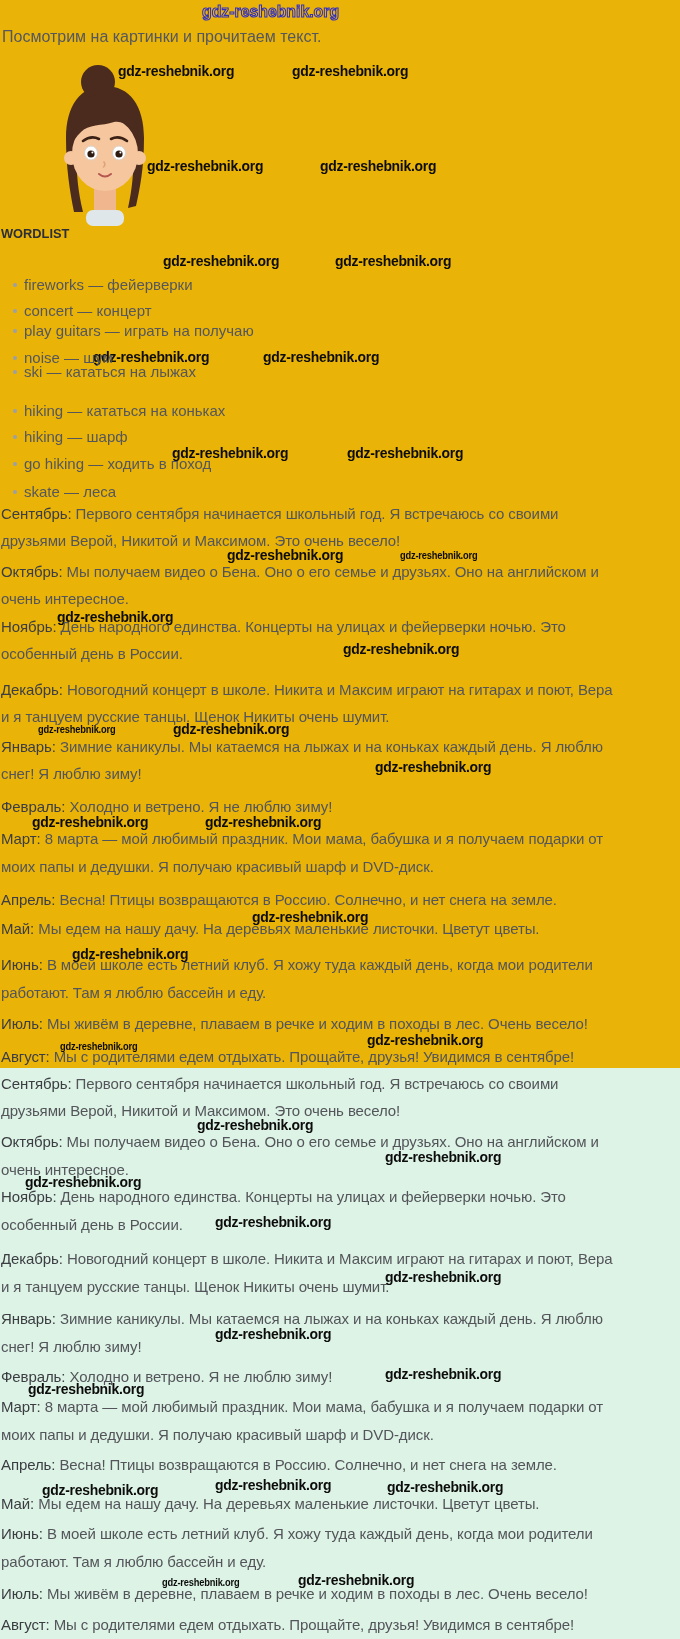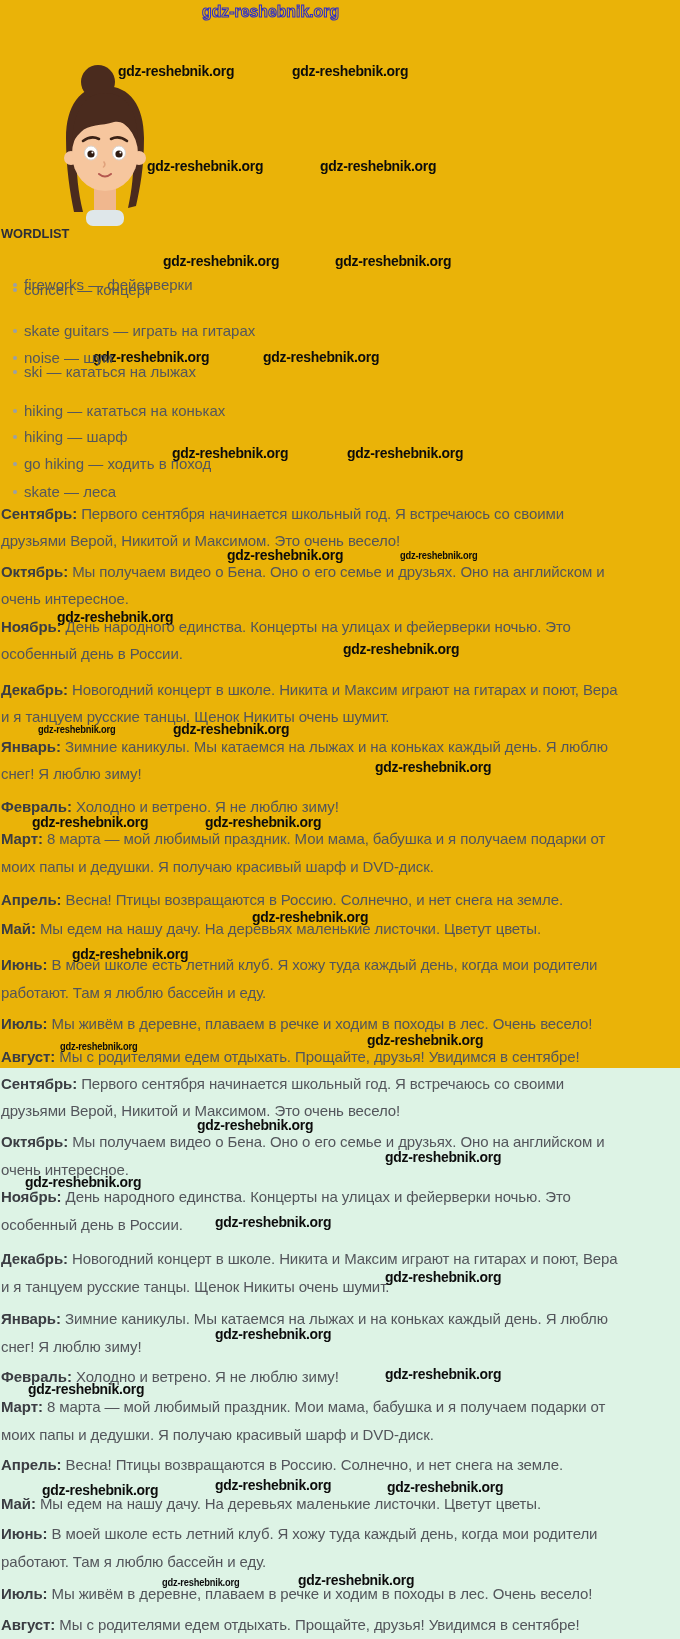--- a/index.html
+++ b/index.html
@@ -15,32 +15,33 @@
   
   .intro{position:absolute;left:2px;top:28px;font-size:16px;color:#55575e;white-space:nowrap;}
   
   .wl-title{position:absolute;left:1px;top:226px;font-size:13.5px;font-weight:700;color:#2c2e38;
             transform:scaleX(.95);transform-origin:left top;letter-spacing:0;}
   .wl-item{position:absolute;left:13px;padding-left:11px;font-size:15px;color:#55575d;white-space:nowrap;}
   .wl-item::before{content:'';position:absolute;left:0;top:7px;width:4px;height:4px;border-radius:50%;
                    background:#9aa0a6;}
   
   .line{position:absolute;left:1px;font-size:15px;letter-spacing:-.1px;color:#53555b;white-space:nowrap;}
-  .line b{color:#3b3d43;font-weight:700;text-align:center;}
+  .line b{color:#3b3d43;font-weight:400;text-align:center;}
   .girl{position:absolute;left:58px;top:60px;width:94px;height:168px;}
 </style>
 </head>
 <body>
 
 <div class="page">
 
   <div class="green-band"></div>
 
   <div class="wm blue" style="left:202px;top:2px;">gdz-reshebnik.org</div>
 
+  <div class="intro">Посмотрим на картинки и прочитаем текст.</div>
 
   <svg class="girl" viewBox="0 0 94 168">
 
     <path d="M47,26 C22,26 8,46 8,78 C8,108 12,132 16,152 L25,152 C20,132 18,112 19,94 L75,94 C76,112 74,130 70,148 L78,146 C82,128 86,108 86,78 C86,46 72,26 47,26 Z" fill="#4a2b1e"></path>
 
     <circle cx="40" cy="22" r="17" fill="#4a2b1e"></circle>
 
     <rect x="36" y="126" width="22" height="28" fill="#f0b78e"></rect>
 
     <rect x="28" y="150" width="38" height="16" rx="7" fill="#dfe7ea"></rect>
@@ -100,22 +101,22 @@
   <div class="wm" style="left:385px;top:1365px;">gdz-reshebnik.org</div>
   <div class="wm" style="left:28px;top:1380px;">gdz-reshebnik.org</div>
   <div class="wm" style="left:42px;top:1481px;">gdz-reshebnik.org</div>
   <div class="wm" style="left:215px;top:1476px;">gdz-reshebnik.org</div>
   <div class="wm" style="left:387px;top:1478px;">gdz-reshebnik.org</div>
   <div class="wm sm" style="left:162px;top:1577px;">gdz-reshebnik.org</div>
   <div class="wm" style="left:298px;top:1571px;">gdz-reshebnik.org</div>
 
   <div class="wl-title">WORDLIST</div>
   <div class="wl-item" style="top:276px">fireworks — фейерверки</div>
-  <div class="wl-item" style="top:281px">concert — концерт</div>
-  <div class="wl-item" style="top:322px">skate guitars — играть на гитарах</div>
+  <div class="wl-item" style="top:302px">concert — концерт</div>
+  <div class="wl-item" style="top:322px">play guitars — играть на получаю</div>
   <div class="wl-item" style="top:349px">noise — шум</div>
   <div class="wl-item" style="top:363px">ski — кататься на лыжах</div>
   <div class="wl-item" style="top:402px">hiking — кататься на коньках</div>
   <div class="wl-item" style="top:428px">hiking — шарф</div>
   <div class="wl-item" style="top:455px">go hiking — ходить в поход</div>
   <div class="wl-item" style="top:483px">skate — леса</div>
 
   <div class="line" style="top:505px"><b>Сентябрь:</b> <span>Первого сентября начинается школьный год. Я встречаюсь со своими</span></div>
   <div class="line" style="top:532px">друзьями Верой, Никитой и Максимом. Это очень весело!</div>
   <div class="line" style="top:563px"><b>Октябрь:</b> <span>Мы получаем видео о Бена. Оно о его семье и друзьях. Оно на английском и</span></div>

